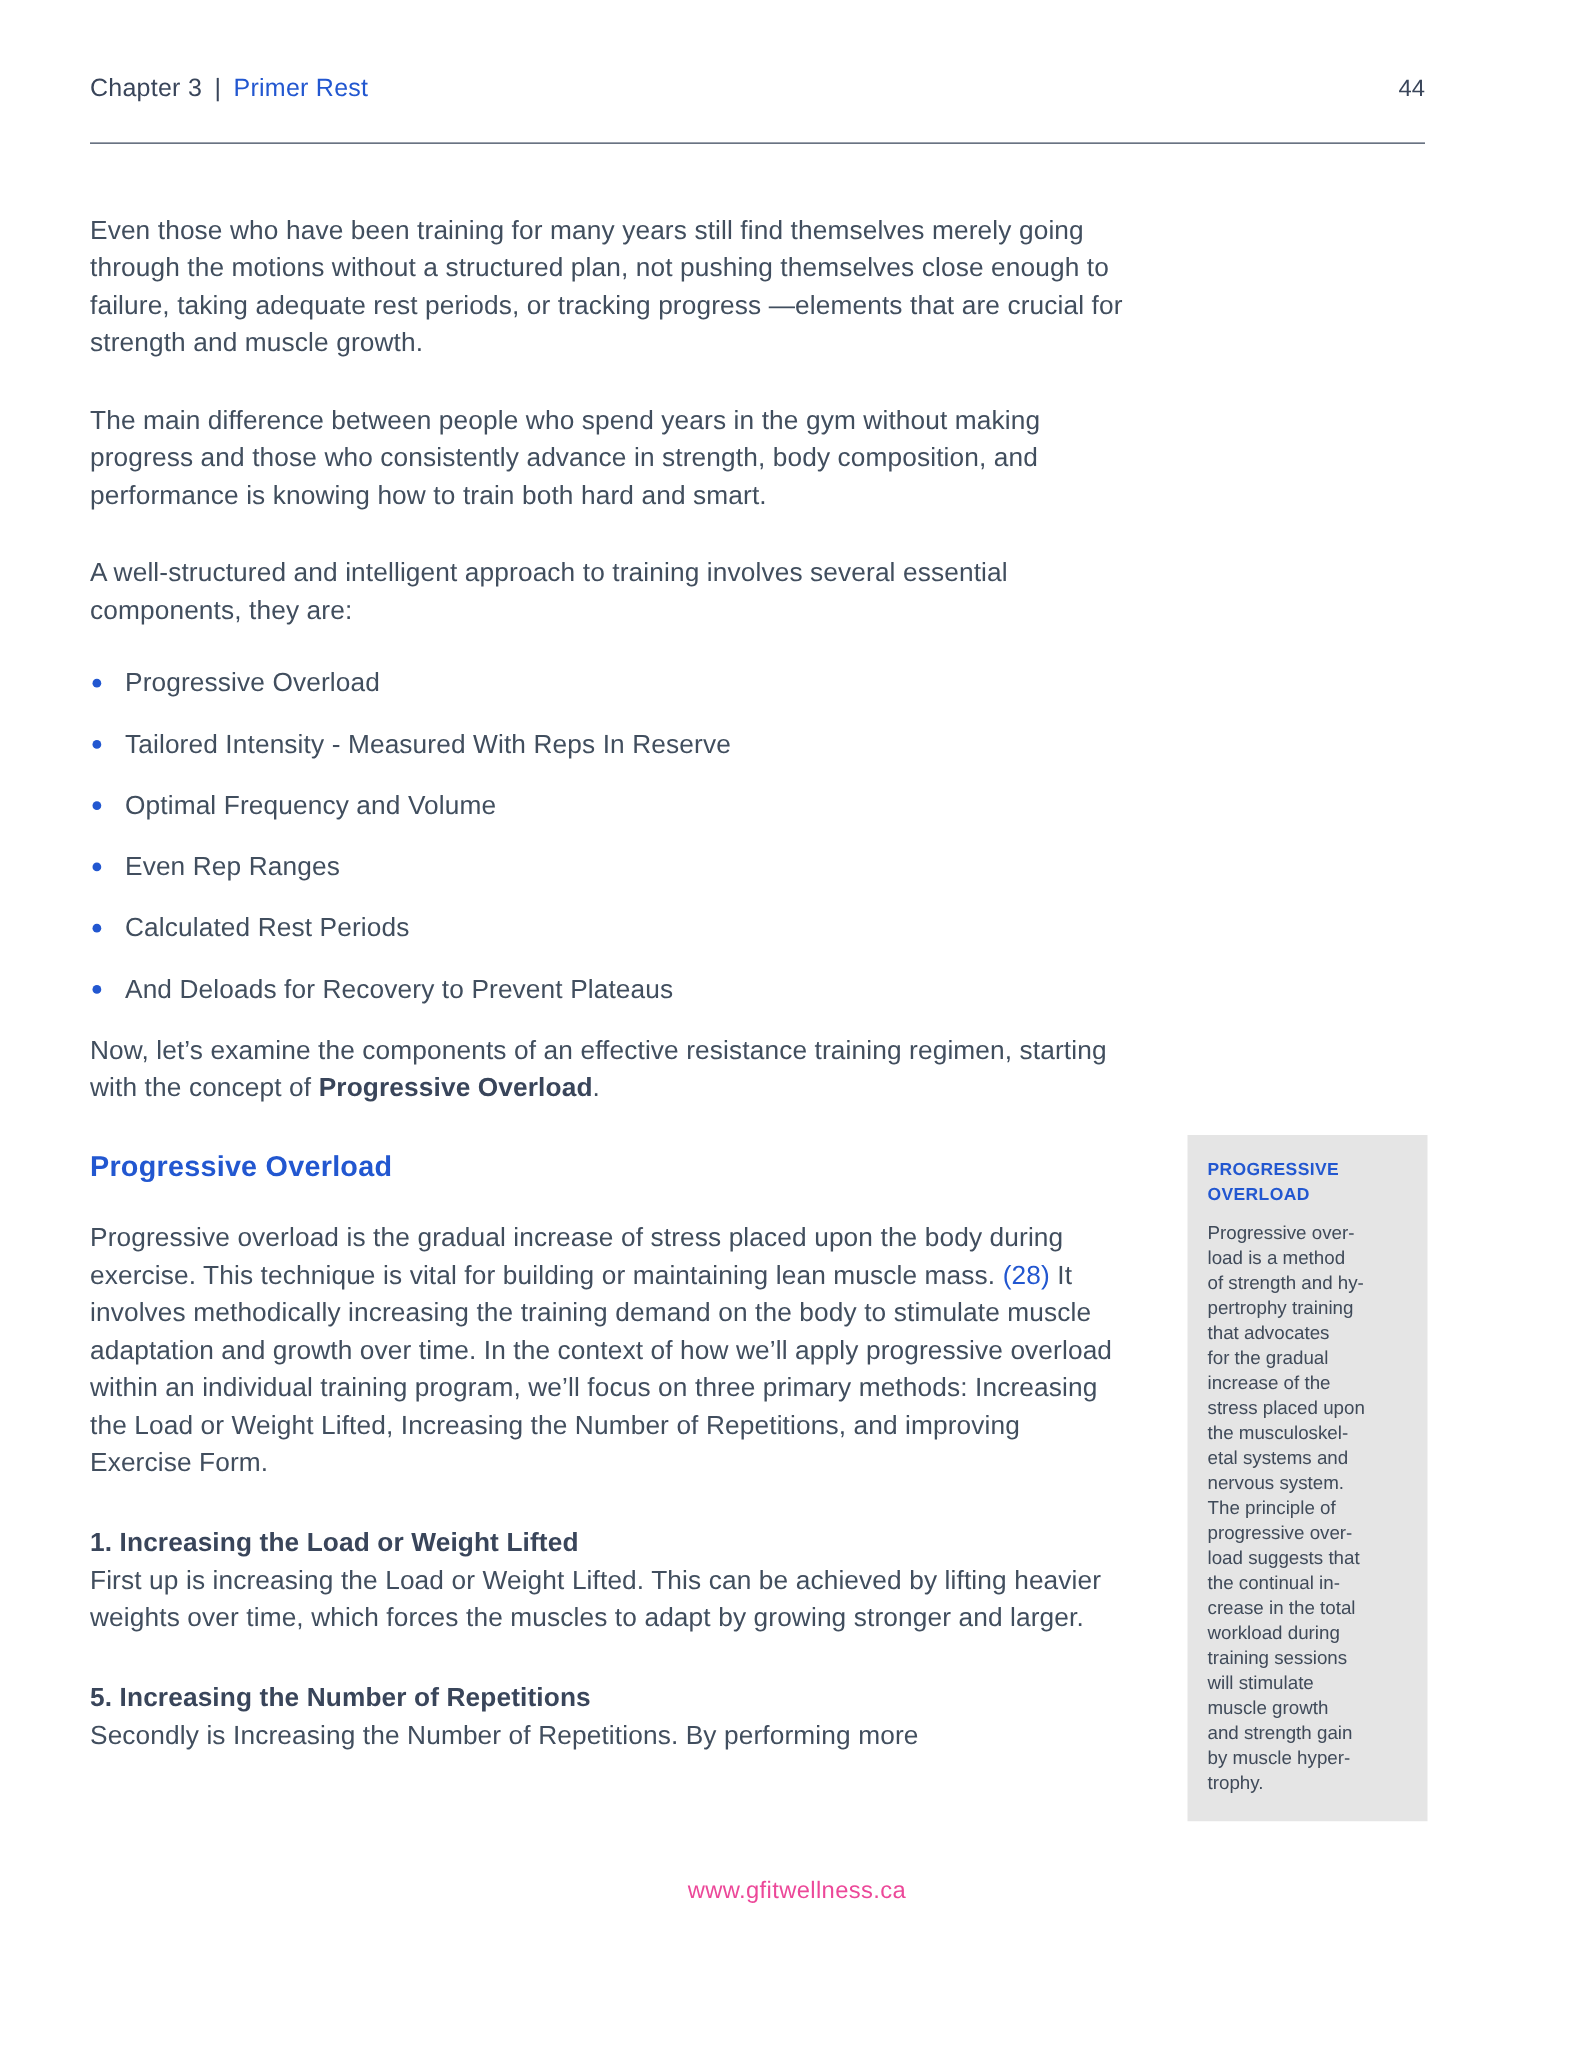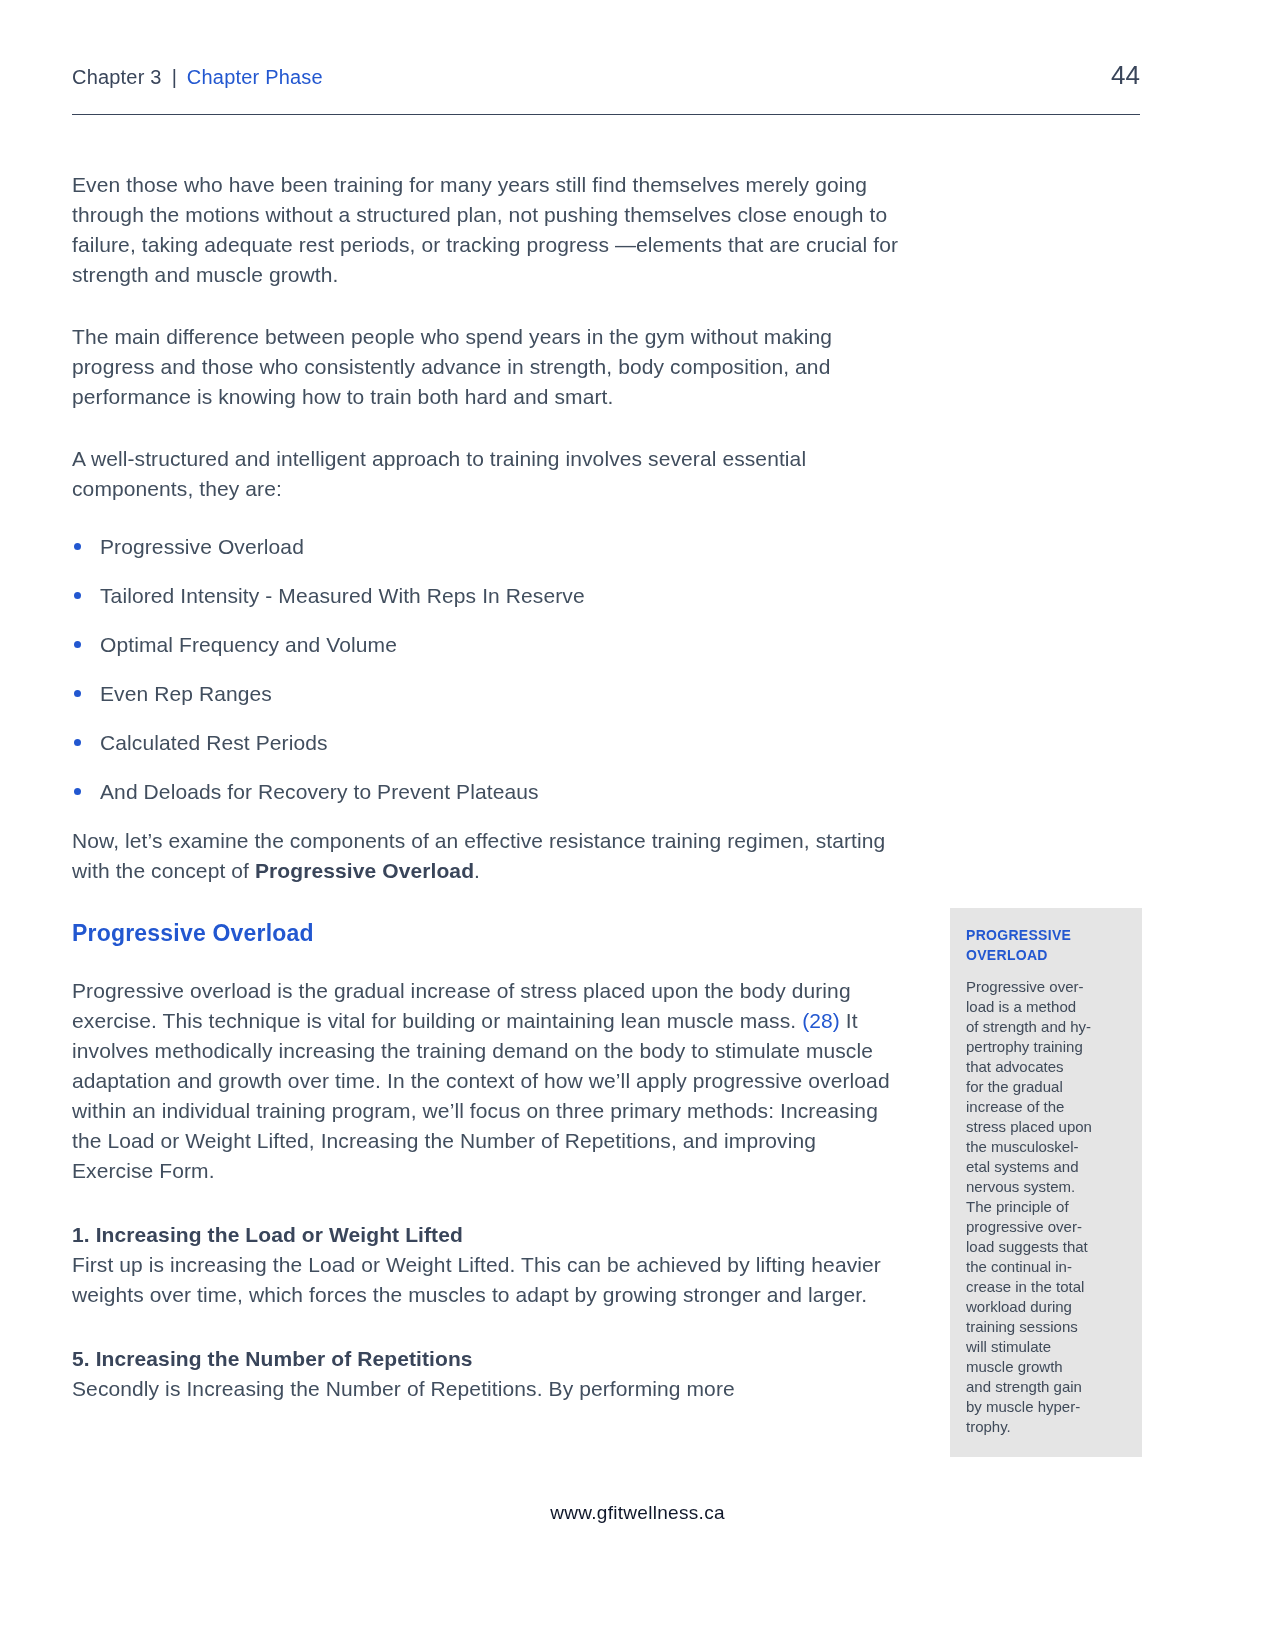--- a/index.html
+++ b/index.html
@@ -16,21 +16,21 @@
   
   .header {
     position: absolute; top: 60px; left: 72px; right: 135px;
     display: flex; justify-content: space-between; align-items: baseline;
     font-size: 20px;
   }
   .header .left { display: flex; gap: 10px; align-items: baseline; color: #39455a; }
   .header .chapter { font-weight: 400; letter-spacing: 0.2px; }
   .header .sep { color: #39455a; font-weight: 300; }
   .header .section-name { color: #2257d0; letter-spacing: 0.2px; }
-  .header .pagenum { font-size: 26px; color: #39455a; margin-left: 28px; }
+  .header .pagenum { font-size: 19px; color: #39455a; margin-left: 28px; }
 
   .rule {
     position: absolute; top: 114px; left: 72px; width: 1068px;
     border-top: 1.5px solid #39455a;
   }
 
   
   .main {
     position: absolute; top: 170px; left: 72px; width: 830px;
     font-size: 21px; line-height: 30px; letter-spacing: 0.1px;
@@ -74,32 +74,32 @@
     color: #3f4a59; font-size: 15px; line-height: 20px;
     white-space: pre-line;
   }
 
   
   .footer {
     position: absolute; top: 1502px; left: 0; width: 1275px;
     text-align: center; font-size: 19px; color: #39455a;
     letter-spacing: 0.3px;
   }
-  .footer a { color: #0f172a; text-decoration: none; cursor: pointer; }
+  .footer a { color: #ec4899; text-decoration: none; cursor: pointer; }
 </style>
 </head>
 <body>
 
 <div class="page">
 
   <div class="header">
     <div class="left">
       <span class="chapter">Chapter 3</span>
       <span class="sep">|</span>
-      <span class="section-name">Chapter Phase</span>
+      <span class="section-name">Primer Rest</span>
     </div>
     <div class="pagenum">44</div>
   </div>
 
   <div class="rule"></div>
 
   <div class="main">
 
     <p>Even those who have been training for many years still find themselves merely going through the motions without a structured plan, not pushing themselves close enough to failure, taking adequate rest periods, or tracking progress —elements that are crucial for strength and muscle growth.</p>
 

